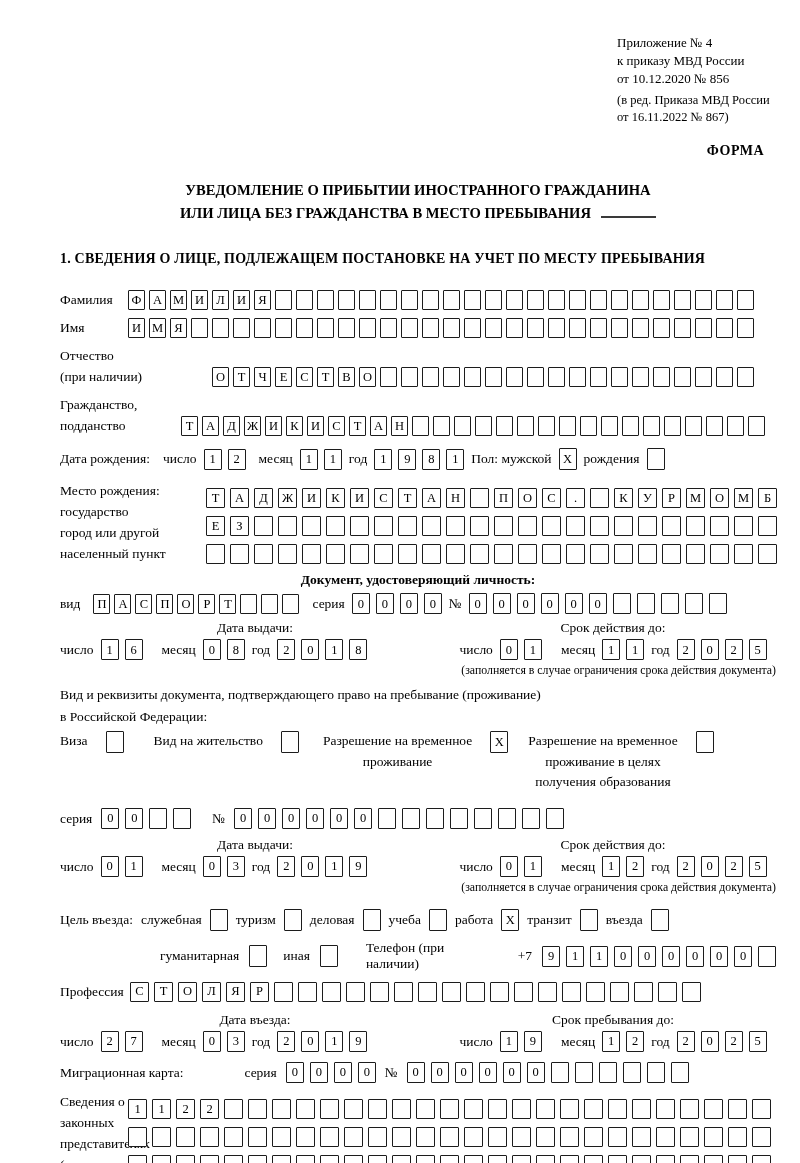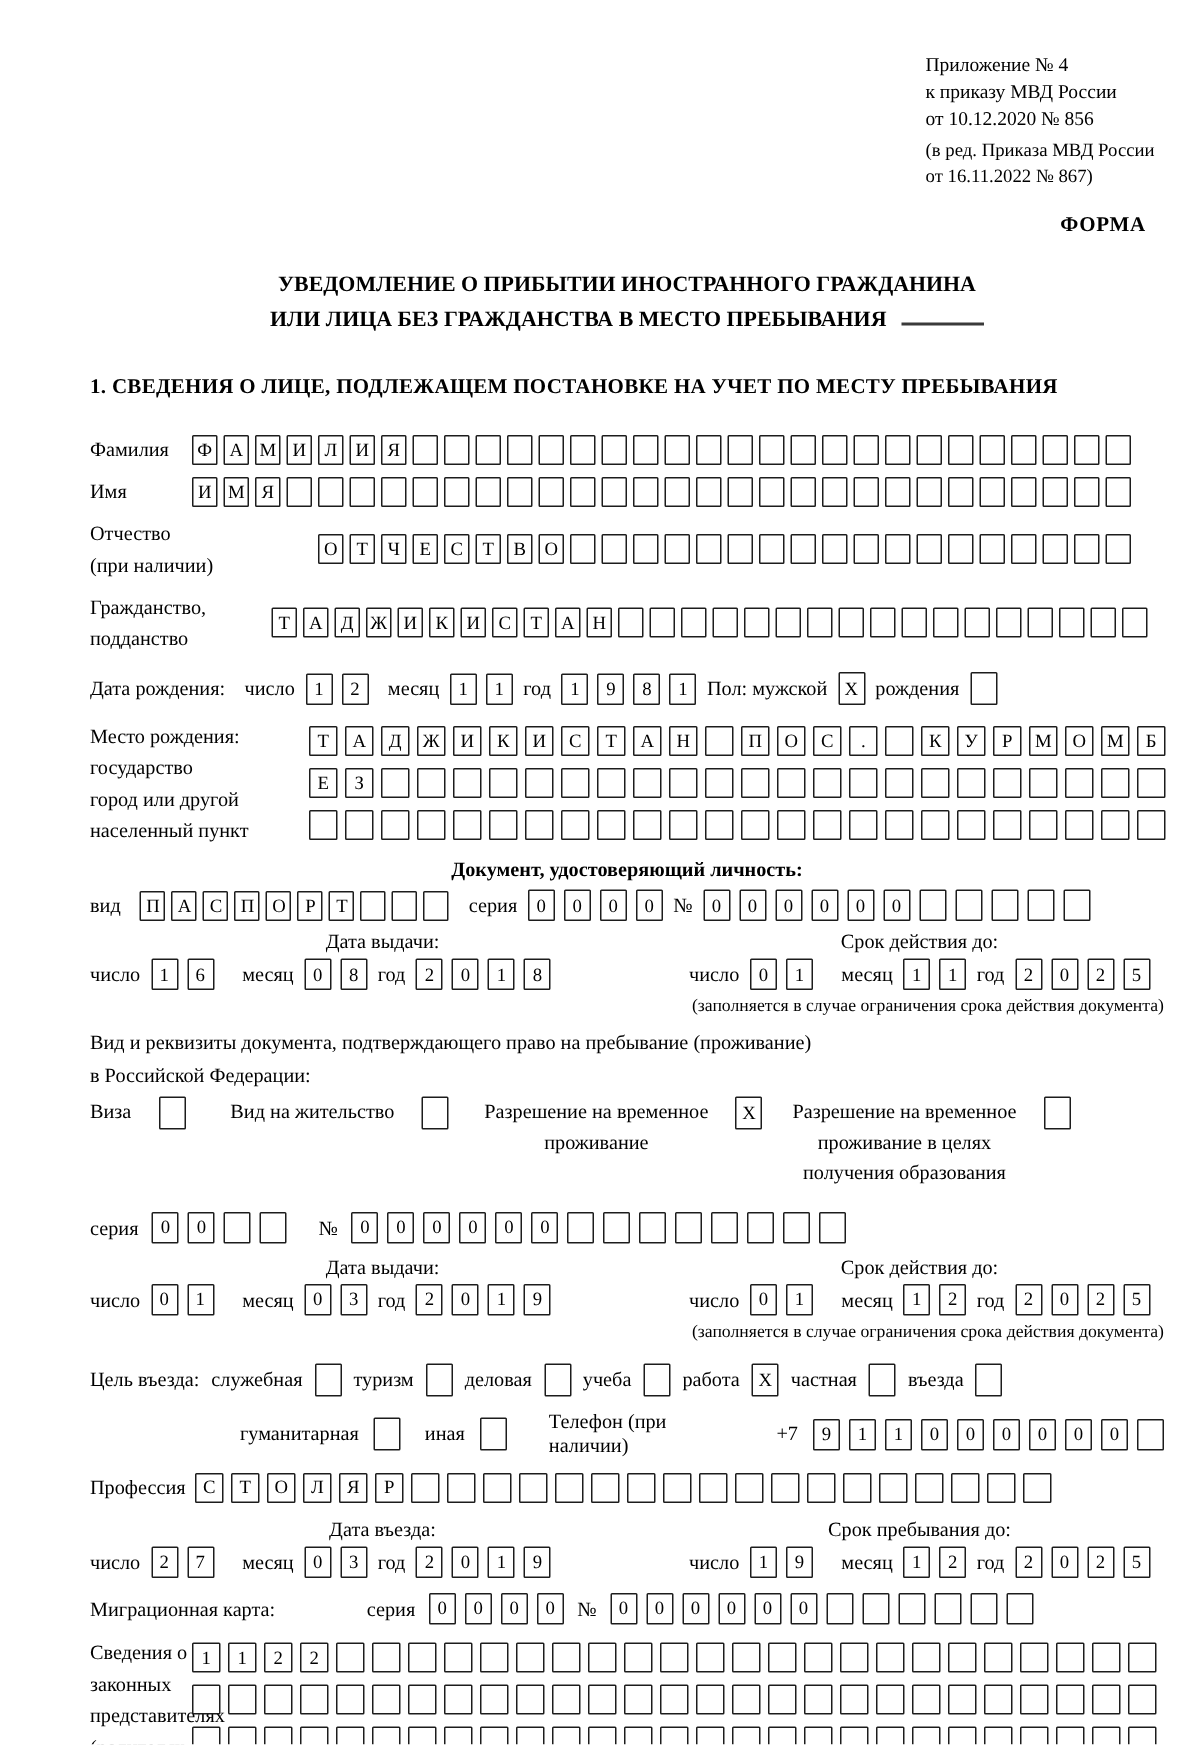--- a/index.html
+++ b/index.html
@@ -12,21 +12,21 @@
     font-family:"Liberation Serif", "DejaVu Serif", serif;
     overflow:hidden;
   }
   .appendix{margin-left:557px;font-size:13px;line-height:1.4;}
   .appendix .subnote{margin-top:3px;font-size:12.5px;}
   .forma{margin-top:16px;margin-right:12px;text-align:right;font-weight:bold;font-size:14px;letter-spacing:0.5px;}
   .title{margin-top:20px;text-align:center;font-weight:bold;font-size:14.6px;line-height:1.6;}
   .blankline{display:inline-block;width:55px;height:13px;border-bottom:2.2px solid #3a3a3a;margin-left:10px;}
   .section1{margin-top:26px;font-weight:bold;font-size:14px;letter-spacing:0.2px;}
 
-  .frow{display:flex;align-items:center;margin-top:7px;}
+  .frow{display:flex;align-items:flex-end;margin-top:7px;}
   .lbl{font-size:13.5px;line-height:21px;flex:0 0 auto;}
   .lbl div{line-height:21px;}
   .w68{width:68px;} .w152{width:152px;} .w121{width:121px;} .w146{width:146px;} .w70{width:70px;}
 
   .cells{display:flex;gap:4px;flex-wrap:nowrap;}
   .cell{
     flex:0 0 auto;width:17px;height:20px;box-sizing:border-box;
     border:1.6px solid #1c1c1c;border-radius:1px;
     display:flex;align-items:center;justify-content:center;
     font-size:12.5px;line-height:1;background:#fff;
@@ -565,21 +565,21 @@
         <span class="cell"></span>
       </span>
     <span>учеба</span>
     <span class="cells cbx">
         <span class="cell"></span>
       </span>
     <span>работа</span>
     <span class="cells cbx">
         <span class="cell">X</span>
       </span>
-    <span>частная</span>
+    <span>транзит</span>
     <span class="cells cbx">
         <span class="cell"></span>
       </span>
     <span>въезда</span>
     <span class="cells cbx">
         <span class="cell"></span>
       </span>
   </div>
 
   <div class="purrow2">

